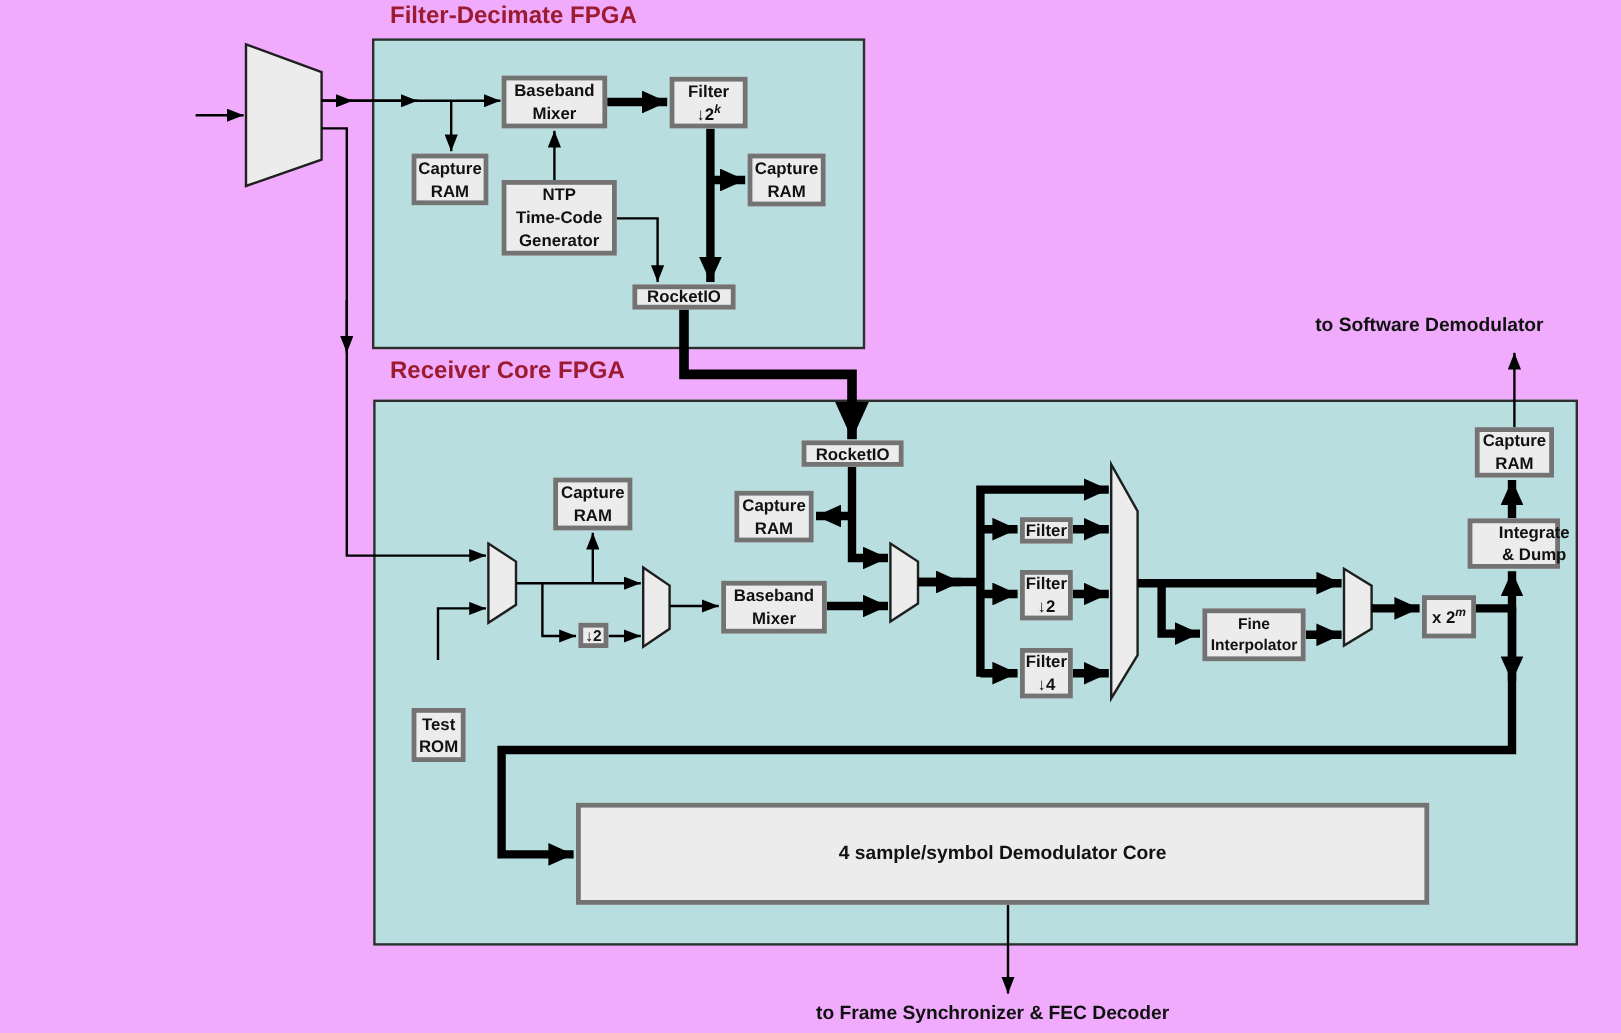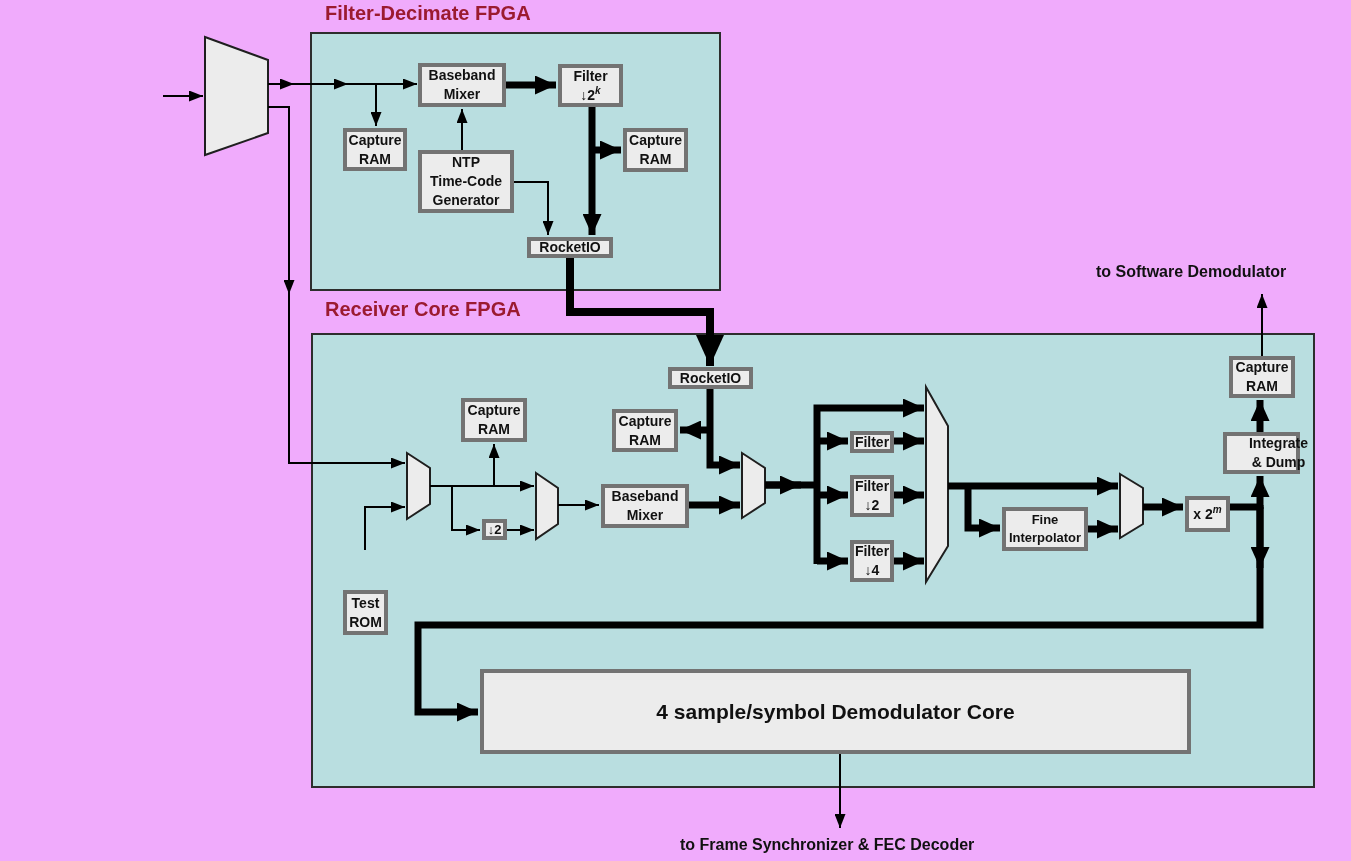--- a/index.html
+++ b/index.html
@@ -45,21 +45,21 @@
   #b-trom{left:343px;top:550px;width:45px;height:45px;margin-top:40px;}
   #b-d2{left:482px;top:519px;width:25px;height:21px;font-size:13px;}
   #b-bb2{left:601px;top:484px;width:88px;height:44px;}
   #b-fa{left:850px;top:431px;width:44px;height:22px;}
   #b-fb{left:850px;top:475px;width:44px;height:42px;}
   #b-fc{left:850px;top:540px;width:44px;height:42px;}
   #b-fi{left:1002px;top:507px;width:86px;height:44px;font-size:13px;line-height:18px;}
   #b-x2m{left:1185px;top:496px;width:45px;height:36px;}
   #b-id{left:1223px;top:432px;width:77px;height:42px;padding-left:34px;}
   #b-cr5{left:1229px;top:356px;width:66px;height:42px;}
-  #b-demod{left:480px;top:669px;width:711px;height:85px;font-size:21px;}
+  #b-demod{left:480px;top:669px;width:711px;height:85px;font-size:16px;}
 </style>
 </head>
 <body>
 
 <div id="canvas">
 
   <div class="panel" id="fd-panel"></div>
   <div class="panel" id="rc-panel"></div>
 
   <svg id="wires" width="1351" height="861" viewBox="0 0 1351 861">

